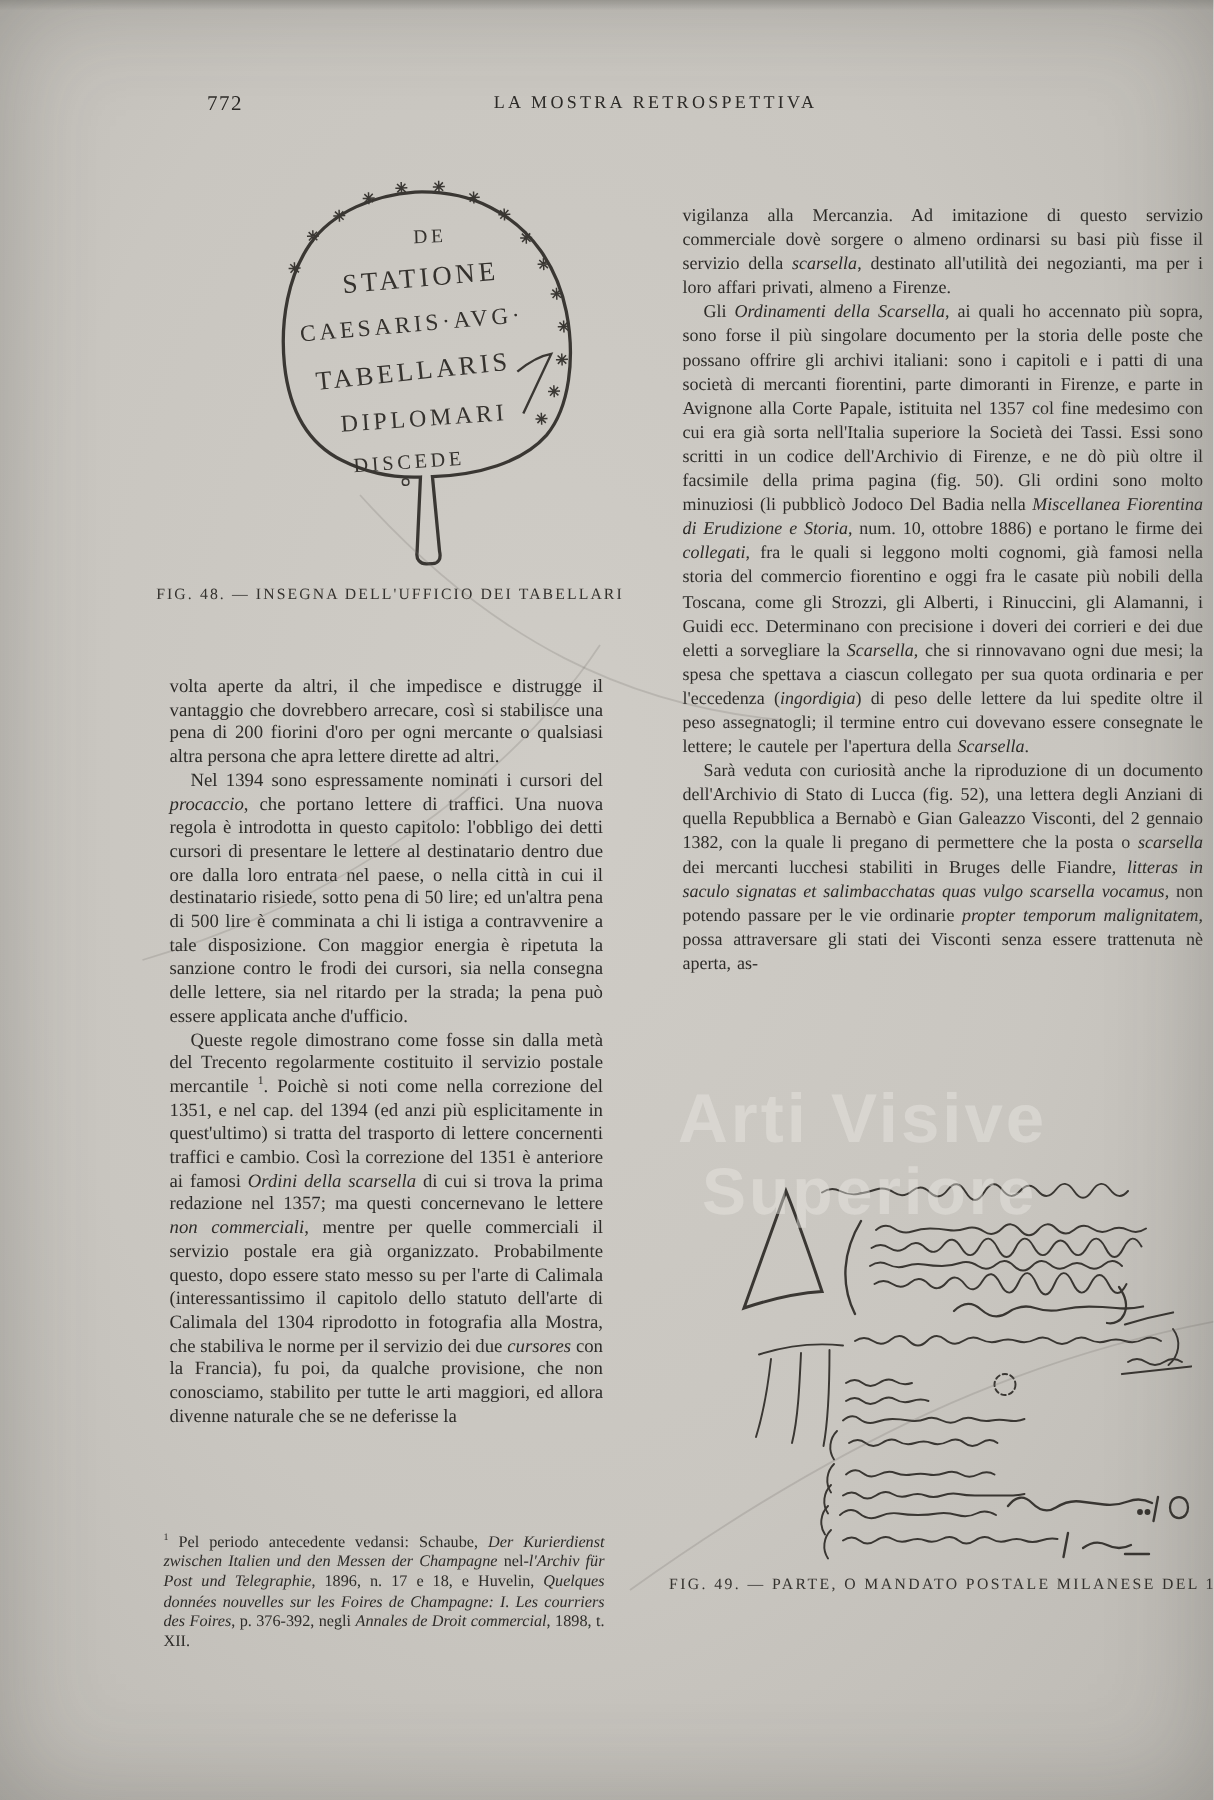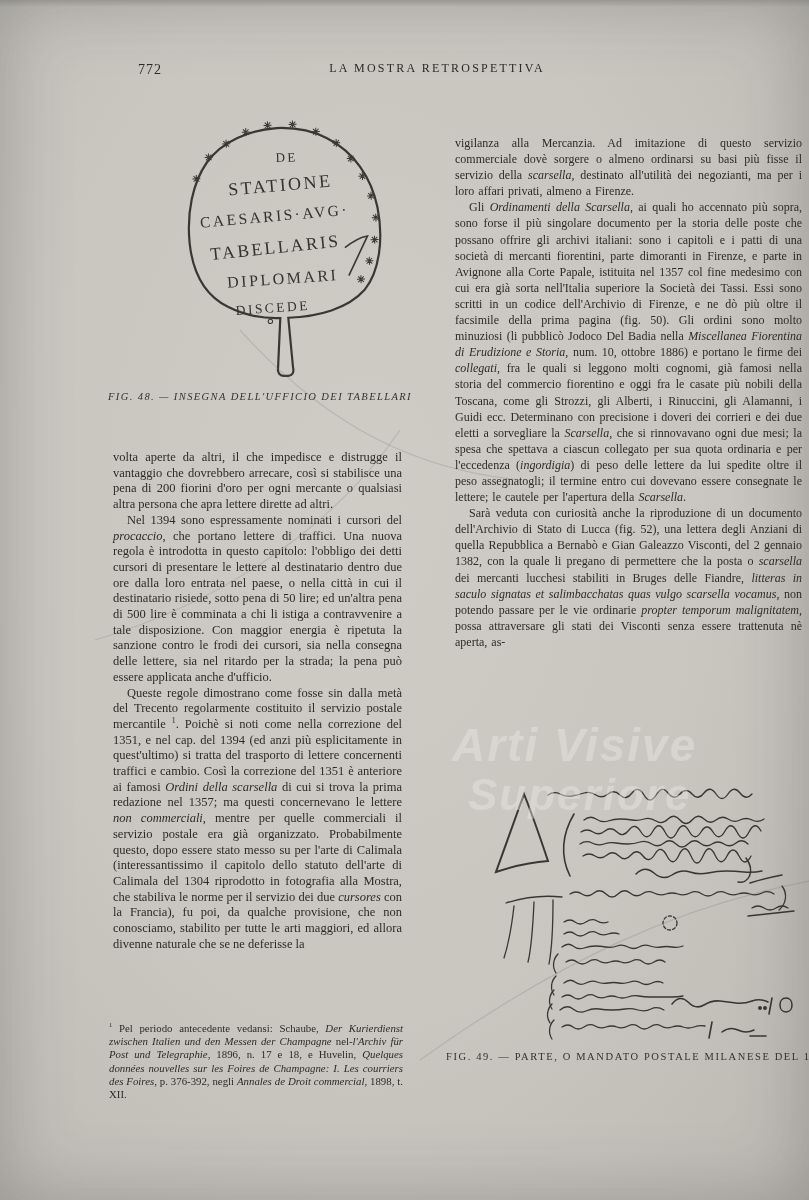--- a/index.html
+++ b/index.html
@@ -20,26 +20,26 @@
   .col p.ind{text-indent:14px;}
   .left-col{left:113px;top:450px;width:289px;font-size:12.5px;line-height:15.7px;}
   .right-col{left:455px;top:103px;width:347px;font-size:12px;line-height:16.1px;word-spacing:1px;margin-top:32px;}
   .footnote{position:absolute;left:109px;top:1022px;width:294px;font-size:10.8px;
     line-height:13.2px;text-align:justify;z-index:2;}
   sup{font-size:.62em;vertical-align:super;line-height:0;}
   .fig48{position:absolute;left:150px;top:112px;z-index:2;}
   .fig48 text{font-family:"Liberation Serif", serif;fill:#35322e;}
   .sign-t{letter-spacing:2.5px;}
   .fig48caption{position:absolute;left:100px;top:389px;width:320px;text-align:center;
-    font-size:10.5px;letter-spacing:1.4px;line-height:15px;color:#34322e;z-index:2;font-style:italic;}
+    font-size:10.5px;letter-spacing:1.4px;line-height:15px;color:#34322e;z-index:2;}
   .fig49{position:absolute;left:450px;top:782px;z-index:2;}
   .fig49caption{position:absolute;left:446px;top:1051px;width:362px;text-align:center;
     font-size:10.5px;letter-spacing:1.6px;color:#34322e;white-space:nowrap;z-index:2;}
   .watermark{position:absolute;font-family:"Liberation Sans", sans-serif;font-weight:bold;
-    color:rgba(236,234,229,.42);letter-spacing:2px;z-index:4;pointer-events:none;white-space:nowrap;font-style:italic;}
+    color:rgba(236,234,229,.42);letter-spacing:2px;z-index:4;pointer-events:none;white-space:nowrap;}
   #wm1{left:452px;top:718px;font-size:46px;}
   #wm2{left:468px;top:770px;font-size:44px;}
   .scan-arcs{position:absolute;left:0;top:0;z-index:3;pointer-events:none;}
 </style>
 </head>
 <body>
 
 <div class="top-edge"></div>
 
 <span class="pagenum">772</span>

